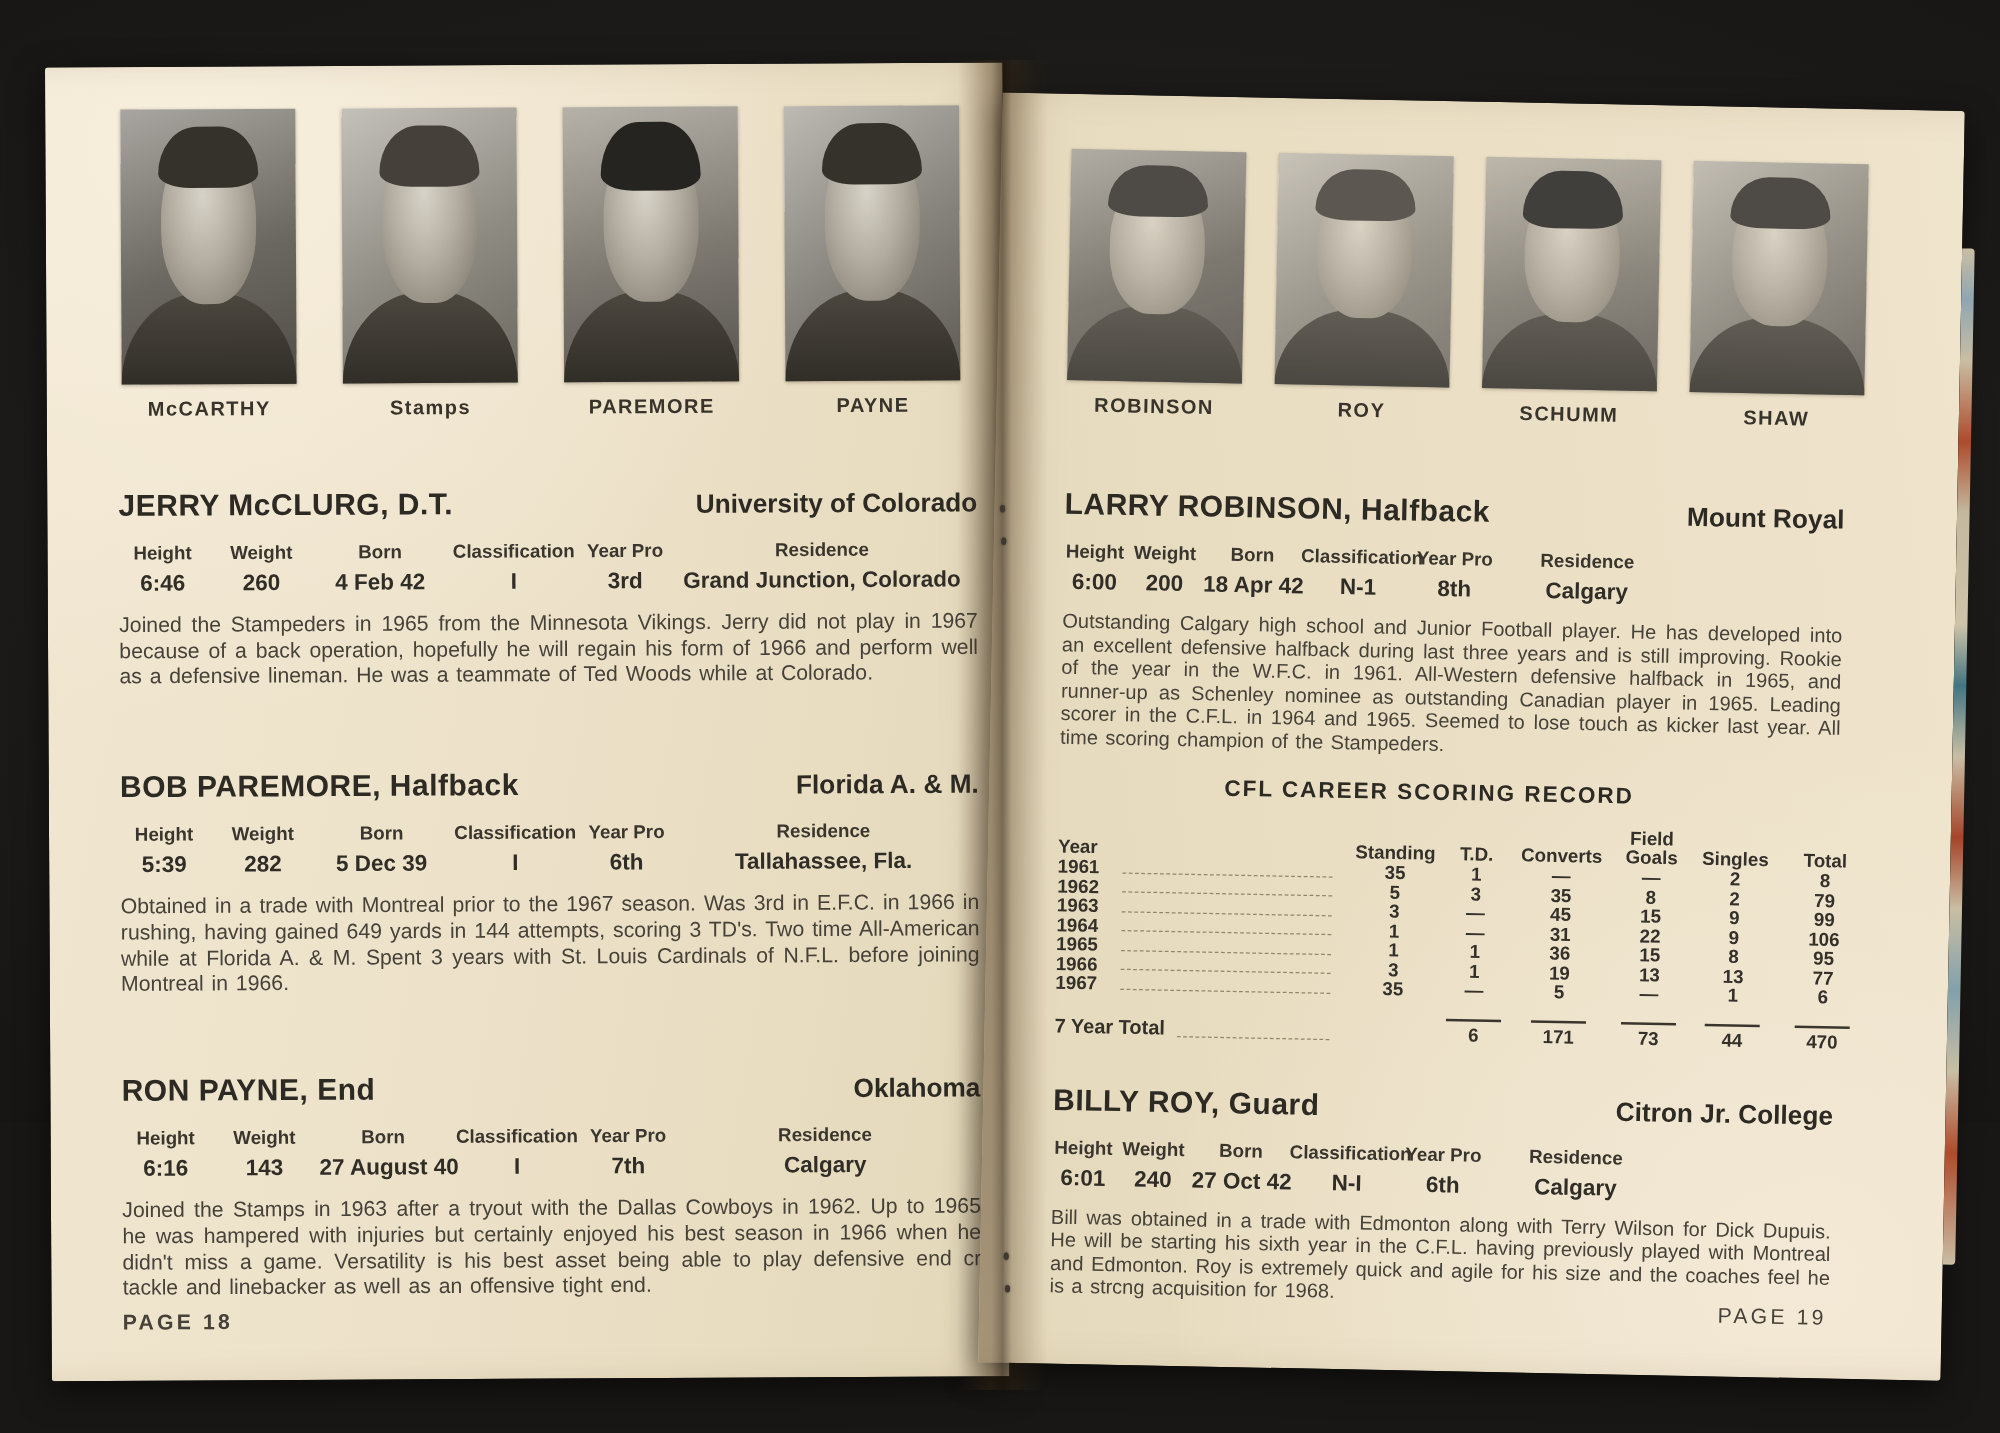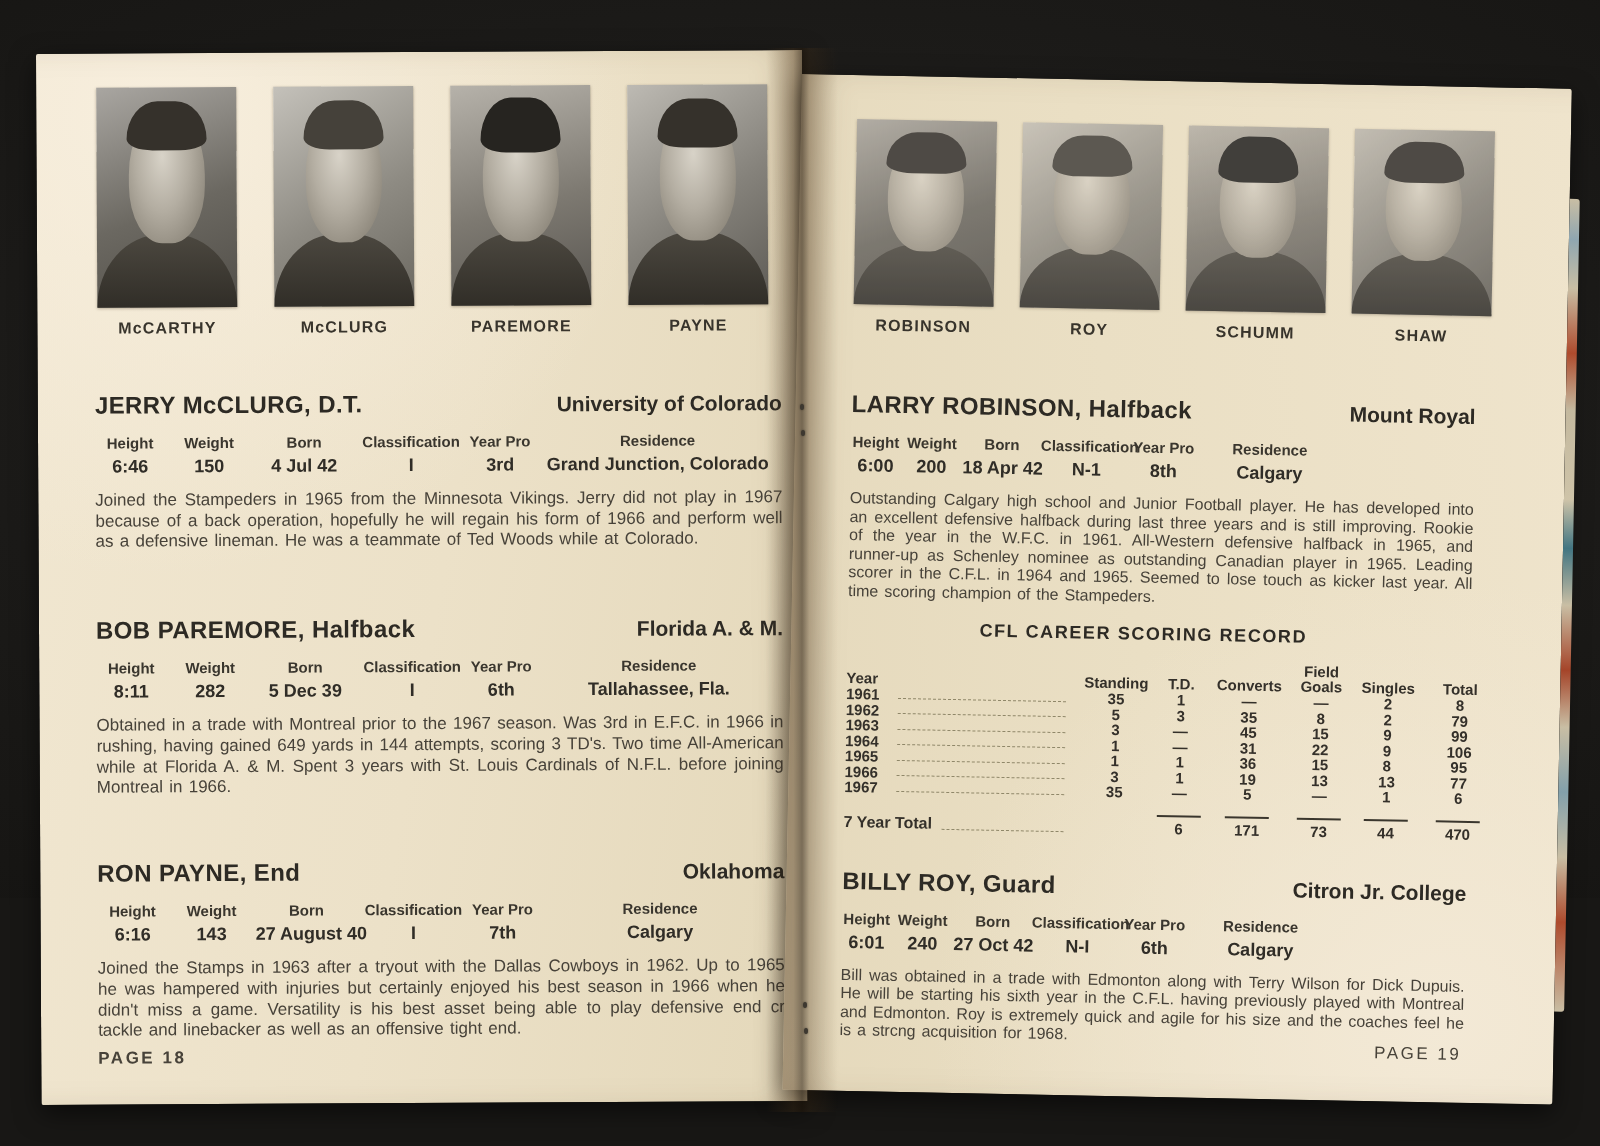--- a/index.html
+++ b/index.html
@@ -139,21 +139,21 @@
             <div class="hr"></div>
           </div>
         <figcaption class="cap">McCARTHY</figcaption>
       </figure>
       <figure class="photo">
         <div class="pic">
             <div class="sh"></div>
             <div class="hd"></div>
             <div class="hr"></div>
           </div>
-        <figcaption class="cap">McCLURG</figcaption>
+        <figcaption class="cap">Stamps</figcaption>
       </figure>
       <figure class="photo">
         <div class="pic">
             <div class="sh"></div>
             <div class="hd"></div>
             <div class="hr"></div>
           </div>
         <figcaption class="cap">PAREMORE</figcaption>
       </figure>
       <figure class="photo">
@@ -172,42 +172,42 @@
         <div class="school">University of Colorado</div>
       </div>
       <div class="stats stats-l">
         <span class="sl">Height</span>
         <span class="sl">Weight</span>
         <span class="sl">Born</span>
         <span class="sl">Classification</span>
         <span class="sl">Year Pro</span>
         <span class="sl">Residence</span>
         <span class="sv">6:46</span>
-        <span class="sv">150</span>
-        <span class="sv">4 Jul 42</span>
+        <span class="sv">260</span>
+        <span class="sv">4 Feb 42</span>
         <span class="sv">I</span>
         <span class="sv">3rd</span>
         <span class="sv">Grand Junction, Colorado</span>
       </div>
       <p class="bio">Joined the Stampeders in 1965 from the Minnesota Vikings.  Jerry did not play in 1967 because of a back operation, hopefully he will regain his form of 1966 and perform well as a defensive lineman.  He was a teammate of Ted Woods while at Colorado.</p>
     </section>
 
     <section class="player sec2">
       <div class="phead">
         <h2 class="pname">BOB PAREMORE, Halfback</h2>
         <div class="school">Florida A. &amp; M.</div>
       </div>
       <div class="stats stats-l">
         <span class="sl">Height</span>
         <span class="sl">Weight</span>
         <span class="sl">Born</span>
         <span class="sl">Classification</span>
         <span class="sl">Year Pro</span>
         <span class="sl">Residence</span>
-        <span class="sv">8:11</span>
+        <span class="sv">5:39</span>
         <span class="sv">282</span>
         <span class="sv">5 Dec 39</span>
         <span class="sv">I</span>
         <span class="sv">6th</span>
         <span class="sv">Tallahassee, Fla.</span>
       </div>
       <p class="bio">Obtained in a trade with Montreal prior to the 1967 season.  Was 3rd in E.F.C. in 1966 in rushing, having gained 649 yards in 144 attempts, scoring 3 TD's. Two time All-American while at Florida A. &amp; M.  Spent 3 years with St. Louis Cardinals of N.F.L. before joining Montreal in 1966.</p>
     </section>
 
     <section class="player sec3">

